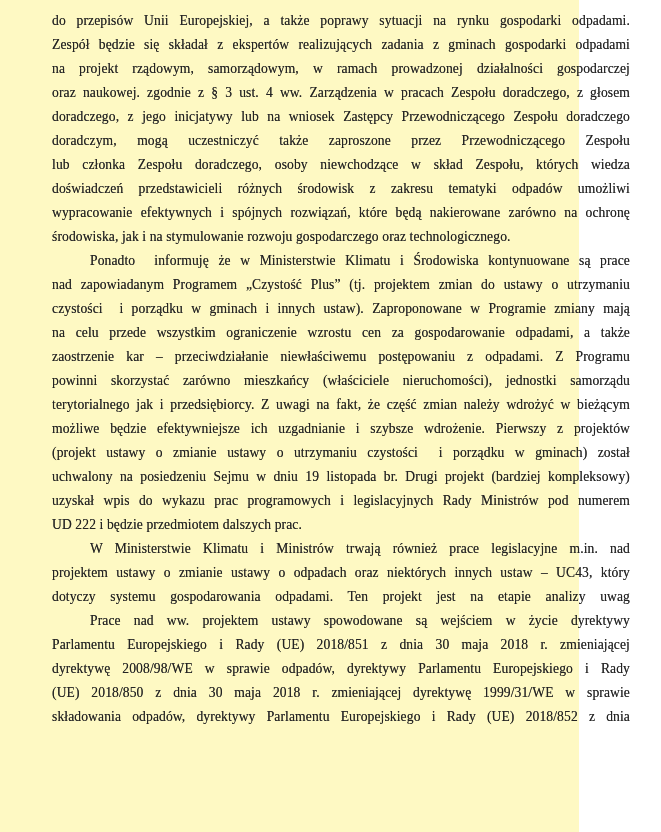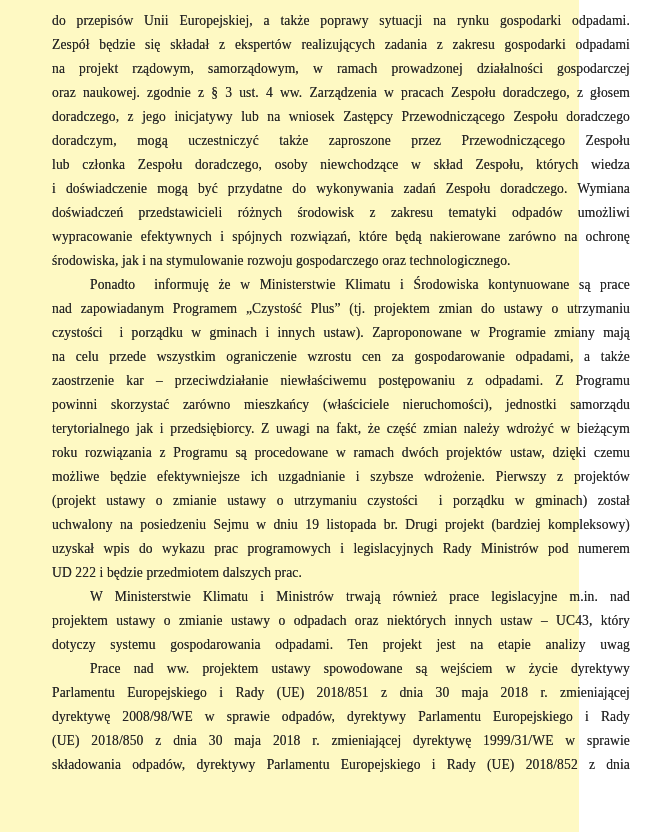--- a/index.html
+++ b/index.html
@@ -46,38 +46,36 @@
   .line.indent {
     text-indent: 38px;
   }
 </style>
 </head>
 <body>
 
 <div class="page">
   <div class="text-block" style="color: rgb(36, 36, 36);">
       <div class="line">do przepisów Unii Europejskiej, a także poprawy sytuacji na rynku gospodarki odpadami.</div>
-      <div class="line">Zespół będzie się składał z ekspertów realizujących zadania z zakresu gospodarki odpadami</div>
+      <div class="line">Zespół będzie się składał z ekspertów realizujących zadania z gminach gospodarki odpadami</div>
       <div class="line">na projekt rządowym, samorządowym, w ramach prowadzonej działalności gospodarczej</div>
       <div class="line">oraz naukowej. zgodnie z § 3 ust. 4 ww. Zarządzenia w pracach Zespołu doradczego, z głosem</div>
       <div class="line">doradczego, z jego inicjatywy lub na wniosek Zastępcy Przewodniczącego Zespołu doradczego</div>
       <div class="line">doradczym, mogą uczestniczyć także zaproszone przez Przewodniczącego Zespołu</div>
       <div class="line">lub członka Zespołu doradczego, osoby niewchodzące w skład Zespołu, których wiedza</div>
-      <div class="line">i doświadczenie mogą być przydatne do wykonywania zadań Zespołu doradczego. Wymiana</div>
       <div class="line">doświadczeń przedstawicieli różnych środowisk z zakresu tematyki odpadów umożliwi</div>
       <div class="line">wypracowanie efektywnych i spójnych rozwiązań, które będą nakierowane zarówno na ochronę</div>
       <div class="line para-end">środowiska, jak i na stymulowanie rozwoju gospodarczego oraz technologicznego.</div>
       <div class="line indent">Ponadto&nbsp; informuję że w Ministerstwie Klimatu i Środowiska kontynuowane są prace</div>
       <div class="line">nad zapowiadanym Programem „Czystość Plus” (tj. projektem zmian do ustawy o utrzymaniu</div>
       <div class="line">czystości&nbsp; i porządku w gminach i innych ustaw). Zaproponowane w Programie zmiany mają</div>
       <div class="line">na celu przede wszystkim ograniczenie wzrostu cen za gospodarowanie odpadami, a także</div>
       <div class="line">zaostrzenie kar – przeciwdziałanie niewłaściwemu postępowaniu z odpadami. Z Programu</div>
       <div class="line">powinni skorzystać zarówno mieszkańcy (właściciele nieruchomości), jednostki samorządu</div>
       <div class="line">terytorialnego jak i przedsiębiorcy. Z uwagi na fakt, że część zmian należy wdrożyć w bieżącym</div>
-      <div class="line">roku rozwiązania z Programu są procedowane w ramach dwóch projektów ustaw, dzięki czemu</div>
       <div class="line">możliwe będzie efektywniejsze ich uzgadnianie i szybsze wdrożenie. Pierwszy z projektów</div>
       <div class="line">(projekt ustawy o zmianie ustawy o utrzymaniu czystości&nbsp; i porządku w gminach) został</div>
       <div class="line">uchwalony na posiedzeniu Sejmu w dniu 19 listopada br. Drugi projekt (bardziej kompleksowy)</div>
       <div class="line">uzyskał wpis do wykazu prac programowych i legislacyjnych Rady Ministrów pod numerem</div>
       <div class="line para-end">UD 222 i będzie przedmiotem dalszych prac.</div>
       <div class="line indent">W Ministerstwie Klimatu i Ministrów trwają również prace legislacyjne m.in. nad</div>
       <div class="line">projektem ustawy o zmianie ustawy o odpadach oraz niektórych innych ustaw – UC43, który</div>
       <div class="line">dotyczy systemu gospodarowania odpadami. Ten projekt jest na etapie analizy uwag</div>
       <div class="line indent">Prace nad ww. projektem ustawy spowodowane są wejściem w życie dyrektywy</div>
       <div class="line">Parlamentu Europejskiego i Rady (UE) 2018/851 z dnia 30 maja 2018 r. zmieniającej</div>

